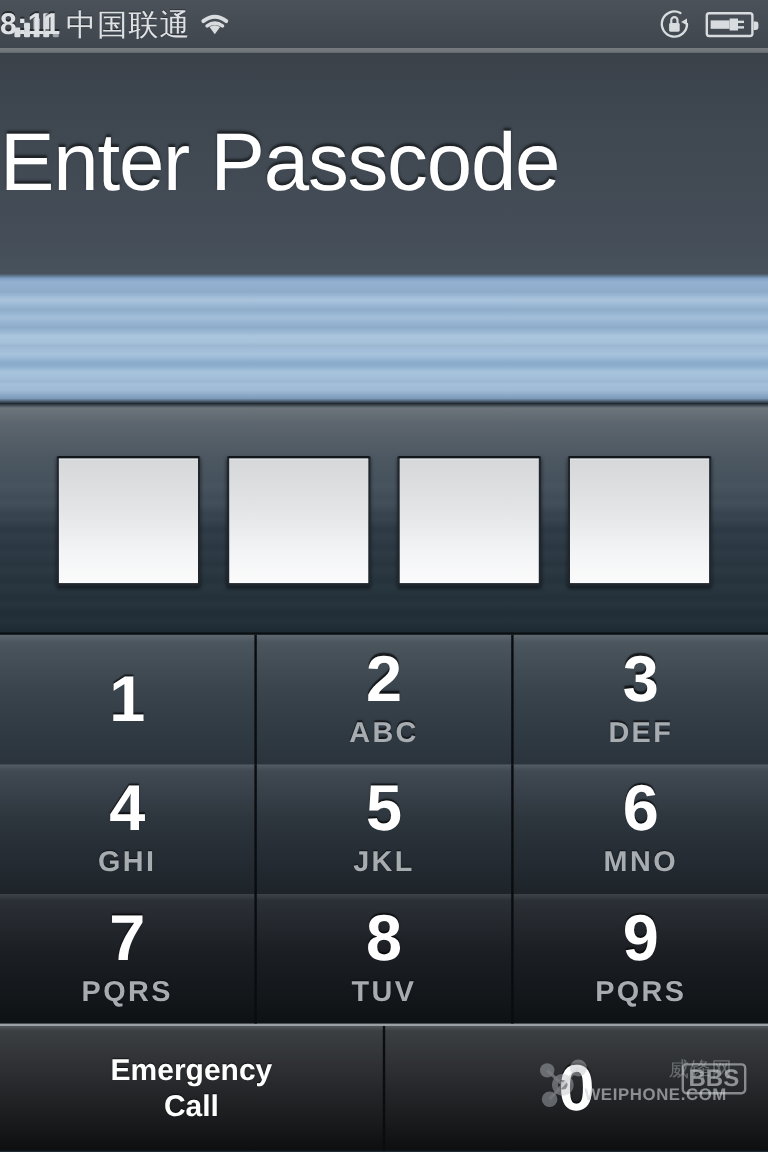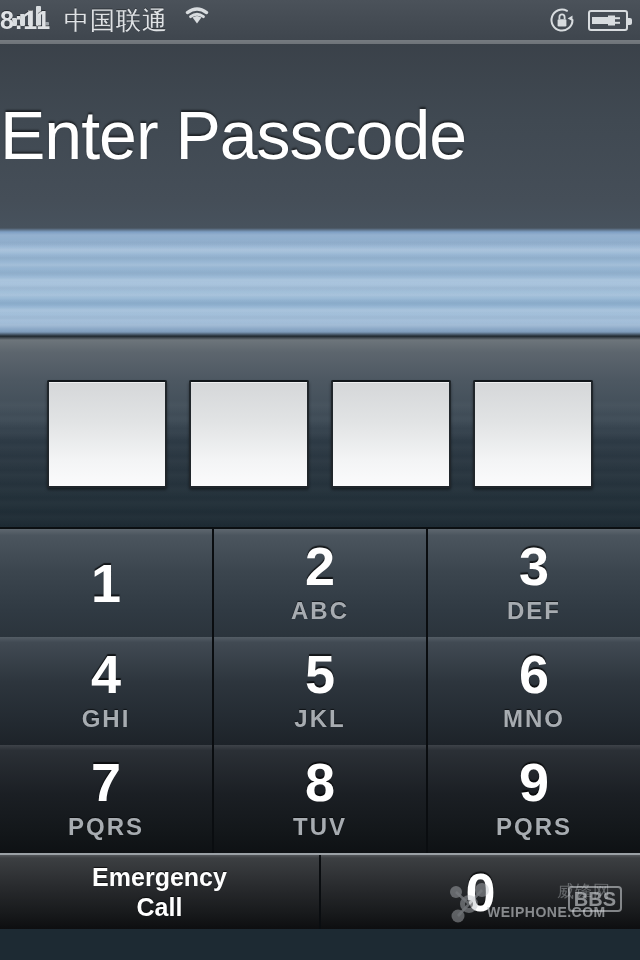--- a/index.html
+++ b/index.html
@@ -90,22 +90,23 @@
   }
   .sb-underline {
     position: absolute;
     left: 0; top: 40px;
     width: 640px; height: 4px;
     background: linear-gradient(to bottom, #767b80, #6e7378);
     z-index: 30;
   }
   .sb-left {
     display: flex;
+    align-items: center;
     padding-left: 12px;
-    gap: 15px;
+    gap: 6px;
   }
   .sb-center {
     position: absolute;
     left: 0; width: 640px;
     text-align: left;
     font-size: 25px;
     font-weight: bold;
     color: #dfe2e5;
     letter-spacing: 0.5px;
     text-shadow: 0 -1px 0 rgba(0,0,0,.45);
@@ -211,21 +212,21 @@
     width: 640px;
     height: 108px;
     box-sizing: border-box;
   }
   .kp-row.r1 { background: linear-gradient(to bottom, #5e676f 0%, #4b555e 6%, #3b454e 40%, #303a43 75%, #2b343c 100%); }
   .kp-row.r2 { background: linear-gradient(to bottom, #545d65 0%, #414a53 5%, #2d353d 42%, #232a31 78%, #1d2329 100%); }
   .kp-row.r3 { background: linear-gradient(to bottom, #3e4349 0%, #2b3036 5%, #1b1f24 45%, #13171a 80%, #0e1114 100%); }
   .kp-row.r4 {
     background: linear-gradient(to bottom, #53565a 0%, #3c3f42 4%, #2a2c2f 40%, #17191b 80%, #0d0e10 100%);
     border-top: 2px solid #9aa0a5;
-    height: 76px;
+    height: 106px;
   }
   .key {
     position: relative;
     flex: 1 1 0;
     display: flex;
     flex-direction: column;
     align-items: center;
     justify-content: center;
     box-sizing: border-box;
     border-right: 2px solid #0a0d10;

